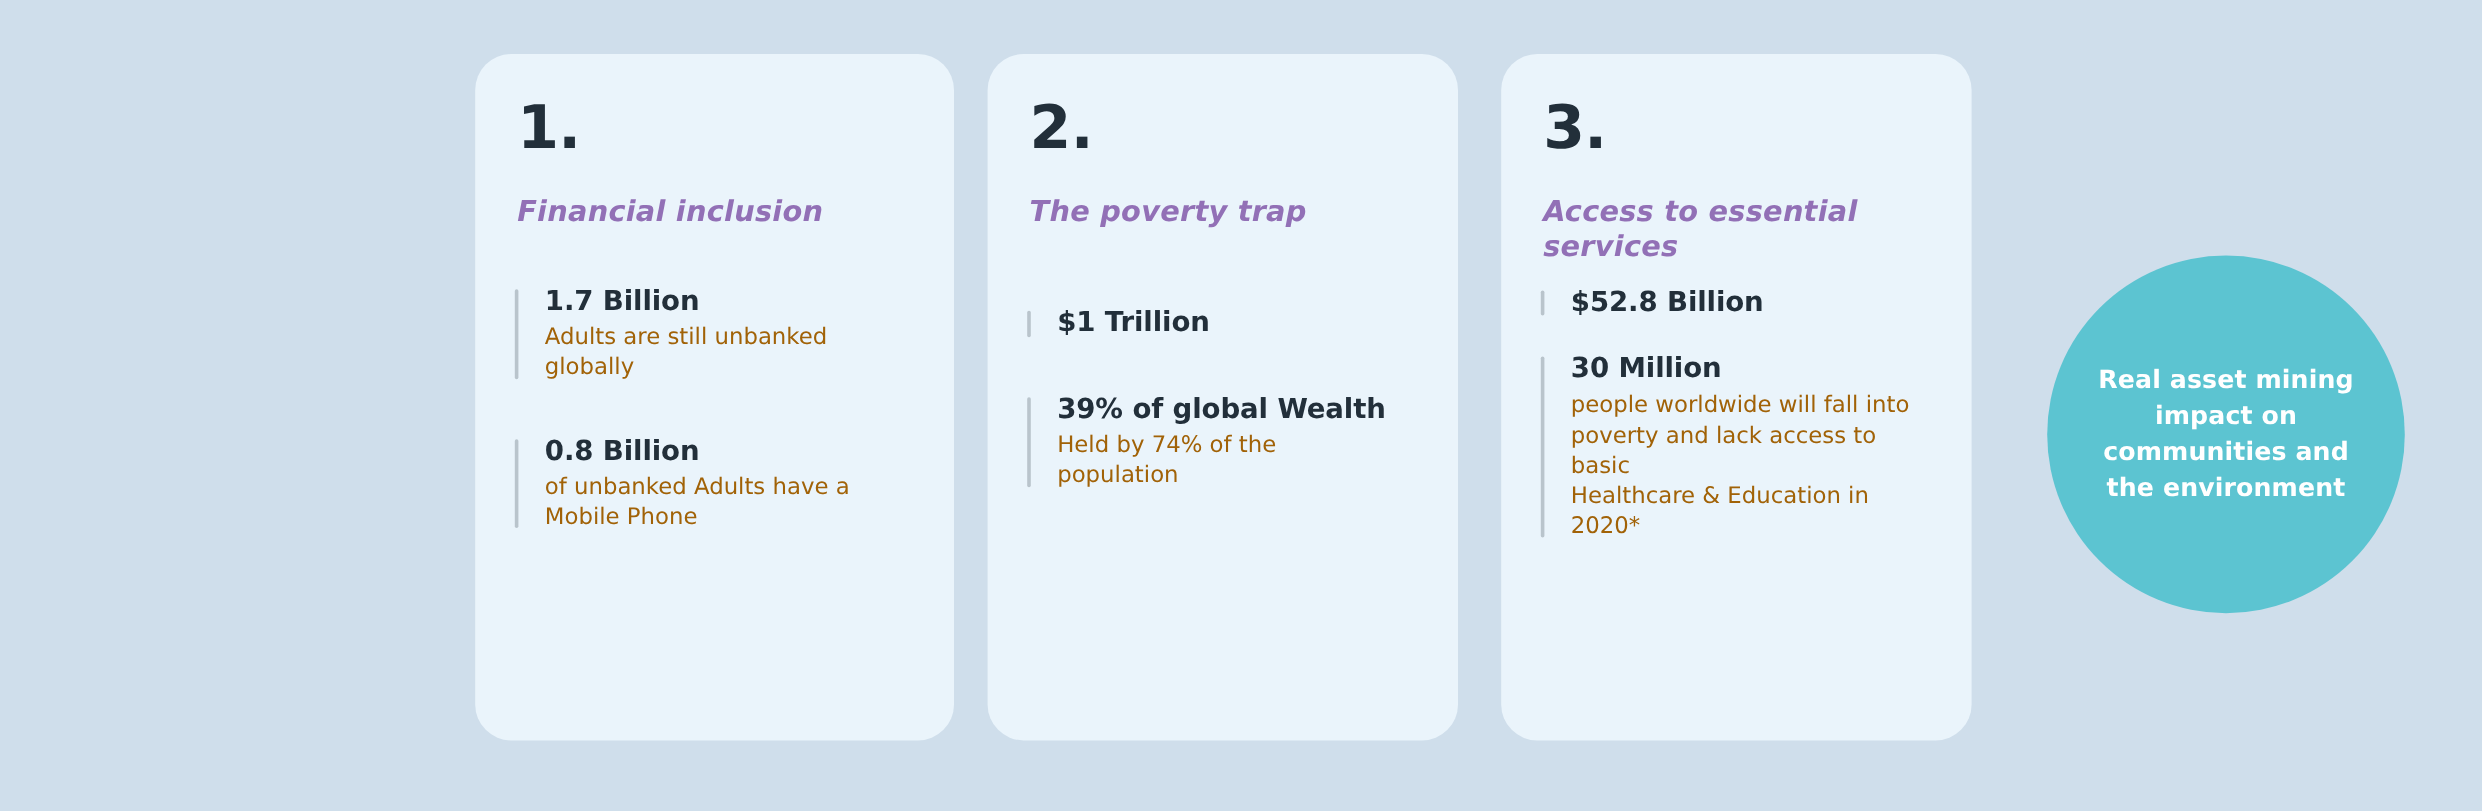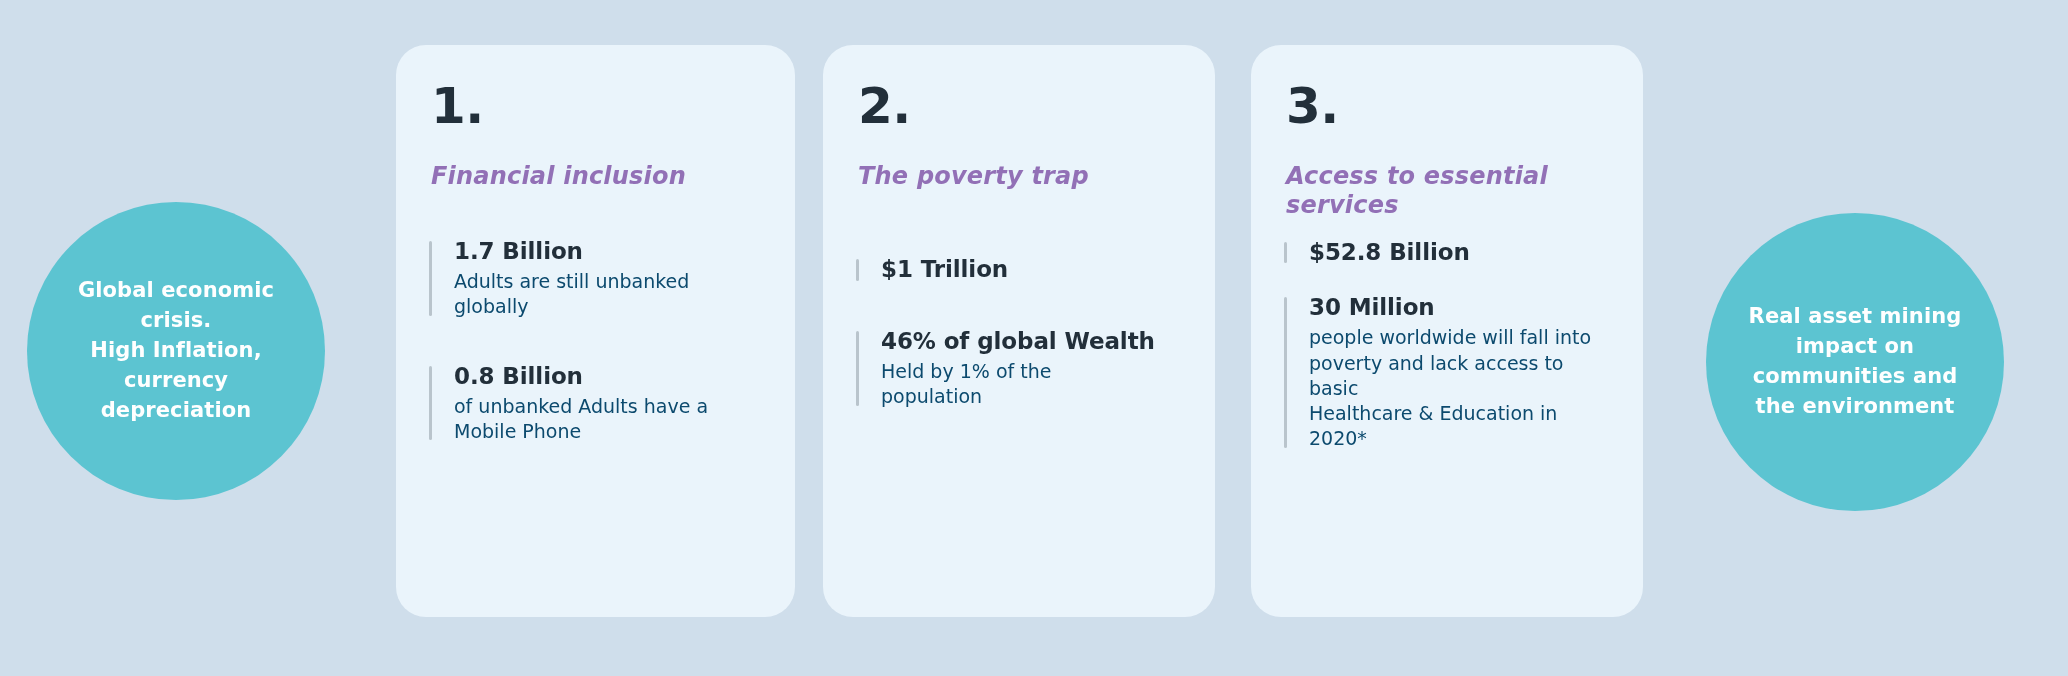--- a/index.html
+++ b/index.html
@@ -107,43 +107,39 @@
   }
   .stat-value {
     font-size: 23px;
     font-weight: bold;
     color: #222f3a;
     line-height: 1.3;
     letter-spacing: -0.1px;
   }
   .stat-desc {
     font-size: 19px;
-    color: #0c4a6e;
+    color: #a16207;
     line-height: 1.33;
     margin-top: 2px;
     white-space: pre-line;
   }
 
   
   #card-1 .stats { margin-top: 46px; }
   #card-2 .stats { margin-top: 64px; }
   #card-3 .stats { margin-top: 17px; }
   #card-1 .stat { margin-bottom: 42px; }
   #card-2 .stat { margin-bottom: 42px; }
   #card-3 .stat { margin-bottom: 26px; }
 </style>
 </head>
 <body>
 
 <div id="stage">
 
-  <div class="circle" id="circle-left">
-    <div class="circle-text">Global economic crisis.
-High Inflation, currency depreciation</div>
-  </div>
 
   <div class="card" id="card-1">
     <div class="card-number">1.</div>
     <div class="card-title">Financial inclusion</div>
     <div class="stats">
       <div class="stat">
         <span class="stat-bar"></span>
         <div class="stat-value">1.7 Billion</div>
         <div class="stat-desc">Adults are still unbanked
 globally</div>
@@ -160,22 +156,22 @@
   <div class="card" id="card-2">
     <div class="card-number">2.</div>
     <div class="card-title">The poverty trap</div>
     <div class="stats">
       <div class="stat">
         <span class="stat-bar"></span>
         <div class="stat-value">$1 Trillion</div>
       </div>
       <div class="stat">
         <span class="stat-bar"></span>
-        <div class="stat-value">46% of global Wealth</div>
-        <div class="stat-desc">Held by 1% of the
+        <div class="stat-value">39% of global Wealth</div>
+        <div class="stat-desc">Held by 74% of the
 population</div>
       </div>
     </div>
   </div>
 
   <div class="card" id="card-3">
     <div class="card-number">3.</div>
     <div class="card-title">Access to essential services</div>
     <div class="stats">
       <div class="stat">

